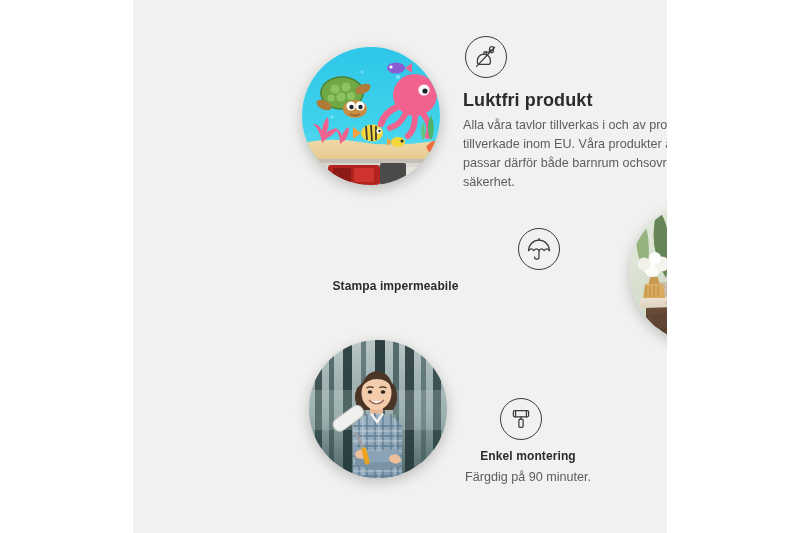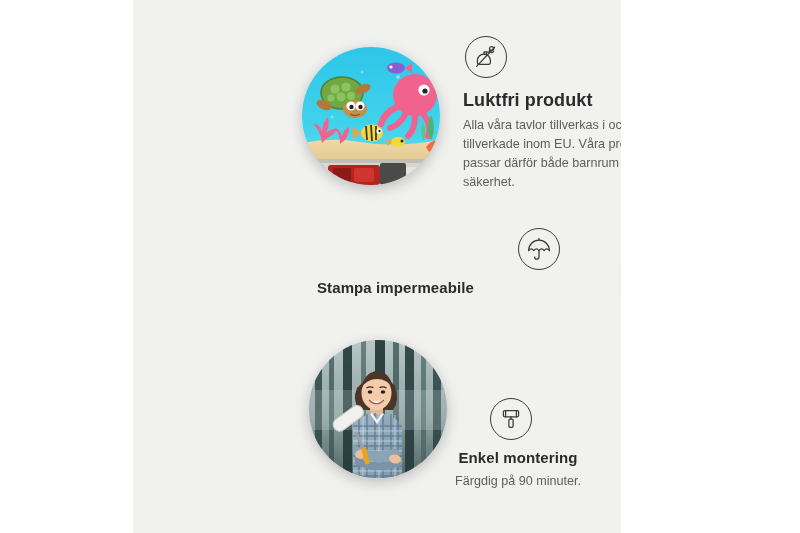--- a/index.html
+++ b/index.html
@@ -19,21 +19,21 @@
     width: 800px;
     height: 533px;
     background: #ffffff;
   }
 
   
   #panel {
     position: absolute;
     left: 133px;
     top: 0;
-    width: 488px;
+    width: 534px;
     height: 533px;
     background: #f1f1f0;
     overflow: hidden;
   }
 
   
   .feature {
     position: absolute;
   }
 
@@ -43,21 +43,21 @@
     border: 1.6px solid #3b3b3b;
     border-radius: 50%;
     box-sizing: border-box;
     display: flex;
     align-items: center;
     justify-content: center;
   }
   .icon-wrap svg { display: block; }
 
   .feat-title {
-    font-size: 15px;
+    font-size: 12px;
     font-weight: bold;
     color: #2b2b2b;
     letter-spacing: .1px;
     margin: 8px 0 4px 0;
     line-height: 1.25;
   }
   .feat-desc {
     font-size: 12.6px;
     color: #5d5d5d;
     line-height: 1.52;
@@ -82,21 +82,21 @@
     text-align: center;
   }
   #feature-waterproof .icon-wrap {
     margin: 0 auto 0 auto;
     transform: translateX(143px);
   }
   #feature-waterproof .feat-title { margin-top: 9px; }
 
   
   #feature-easymount {
-    left: 250px;
+    left: 260px;
     top: 398px;
     width: 270px;
     text-align: center;
   }
   #feature-easymount .icon-wrap {
     margin: 0 auto 0 auto;
     transform: translateX(-7px);
   }
   #feature-easymount .feat-title { margin-top: 9px; }
 

